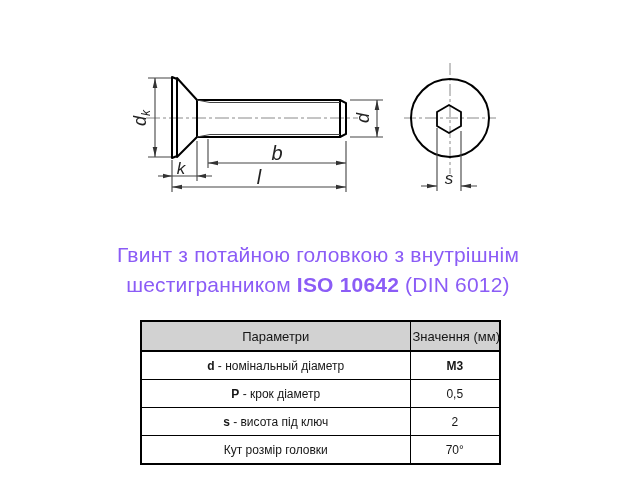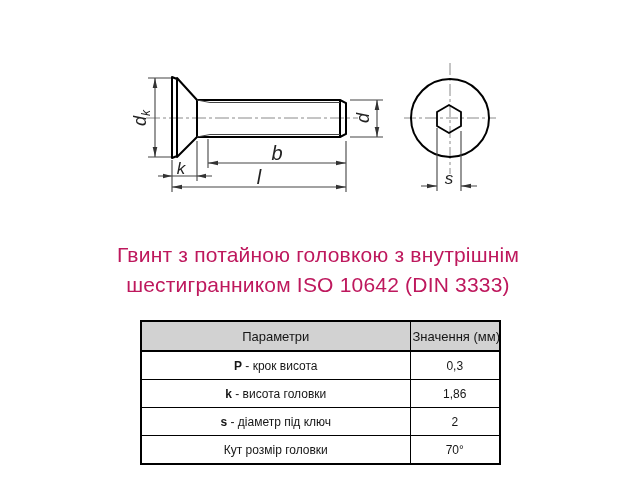--- a/index.html
+++ b/index.html
@@ -4,23 +4,23 @@
 <style>
   html,body{margin:0;padding:0;}
   body{
     width:640px;height:480px;background:#ffffff;position:relative;overflow:hidden;
     font-family:"Liberation Sans", sans-serif;color:#111;
   }
   #drawing{position:absolute;left:0;top:0;}
   .dimtext{font-family:"Liberation Sans", sans-serif;font-style:italic;fill:#222;}
   #title-block{
     position:absolute;left:0;top:240px;width:636px;text-align:center;
-    font-size:21px;line-height:30px;color:#be185d;letter-spacing:0.2px;
+    font-size:21px;line-height:30px;color:#8b5cf6;letter-spacing:0.2px;
   }
-  #title-block b{font-weight:normal;}
+  #title-block b{font-weight:bold;}
   #spec-table{
     position:absolute;left:140px;top:320px;width:359px;
     border-collapse:collapse;table-layout:fixed;
     font-size:12px;color:#161616;
   }
   #spec-table td,#spec-table th{
     border:1px solid #000;text-align:center;vertical-align:middle;
     padding:5px 2px;height:17px;font-weight:normal;overflow:hidden;white-space:nowrap;
   }
   #spec-table{border:2px solid #000;}
@@ -103,43 +103,43 @@
       <path d="M421 186 H437 M461 186 H477"></path>
       <polygon fill="#333" stroke="none" points="437,186 427,183.7 427,188.3"></polygon>
       <polygon fill="#333" stroke="none" points="461,186 471,183.7 471,188.3"></polygon>
     </g>
     <text class="dimtext" font-size="17" text-anchor="middle" x="449" y="184">s</text>
   </g>
 </svg>
 
 <div id="title-block">
   <div>Гвинт з потайною головкою з внутрішнім</div>
-  <div><span>шестигранником </span><b>ISO 10642</b><span> (DIN 3333)</span></div>
+  <div><span>шестигранником </span><b>ISO 10642</b><span> (DIN 6012)</span></div>
 </div>
 
 <table id="spec-table">
   <colgroup>
       <col class="col-param">
       <col class="col-value">
     </colgroup>
   <tbody>
       <tr class="header-row">
     <th>Параметри</th>
     <th>Значення (мм)</th>
   </tr>
   <tr>
-    <td><b>P</b><span> - крок висота</span></td>
-    <td>0,3</td>
+    <td><b>d</b><span> - номінальный діаметр</span></td>
+    <td class="value-bold">М3</td>
   </tr>
   <tr>
-    <td><b>k</b><span> - висота головки</span></td>
-    <td>1,86</td>
+    <td><b>P</b><span> - крок діаметр</span></td>
+    <td>0,5</td>
   </tr>
   <tr>
-    <td><b>s</b><span> - діаметр під ключ</span></td>
+    <td><b>s</b><span> - висота під ключ</span></td>
     <td>2</td>
   </tr>
   <tr>
     <td><b></b><span>Кут розмір головки</span></td>
     <td>70°</td>
   </tr>
 </tbody>
   </table>
 
 </body></html>

